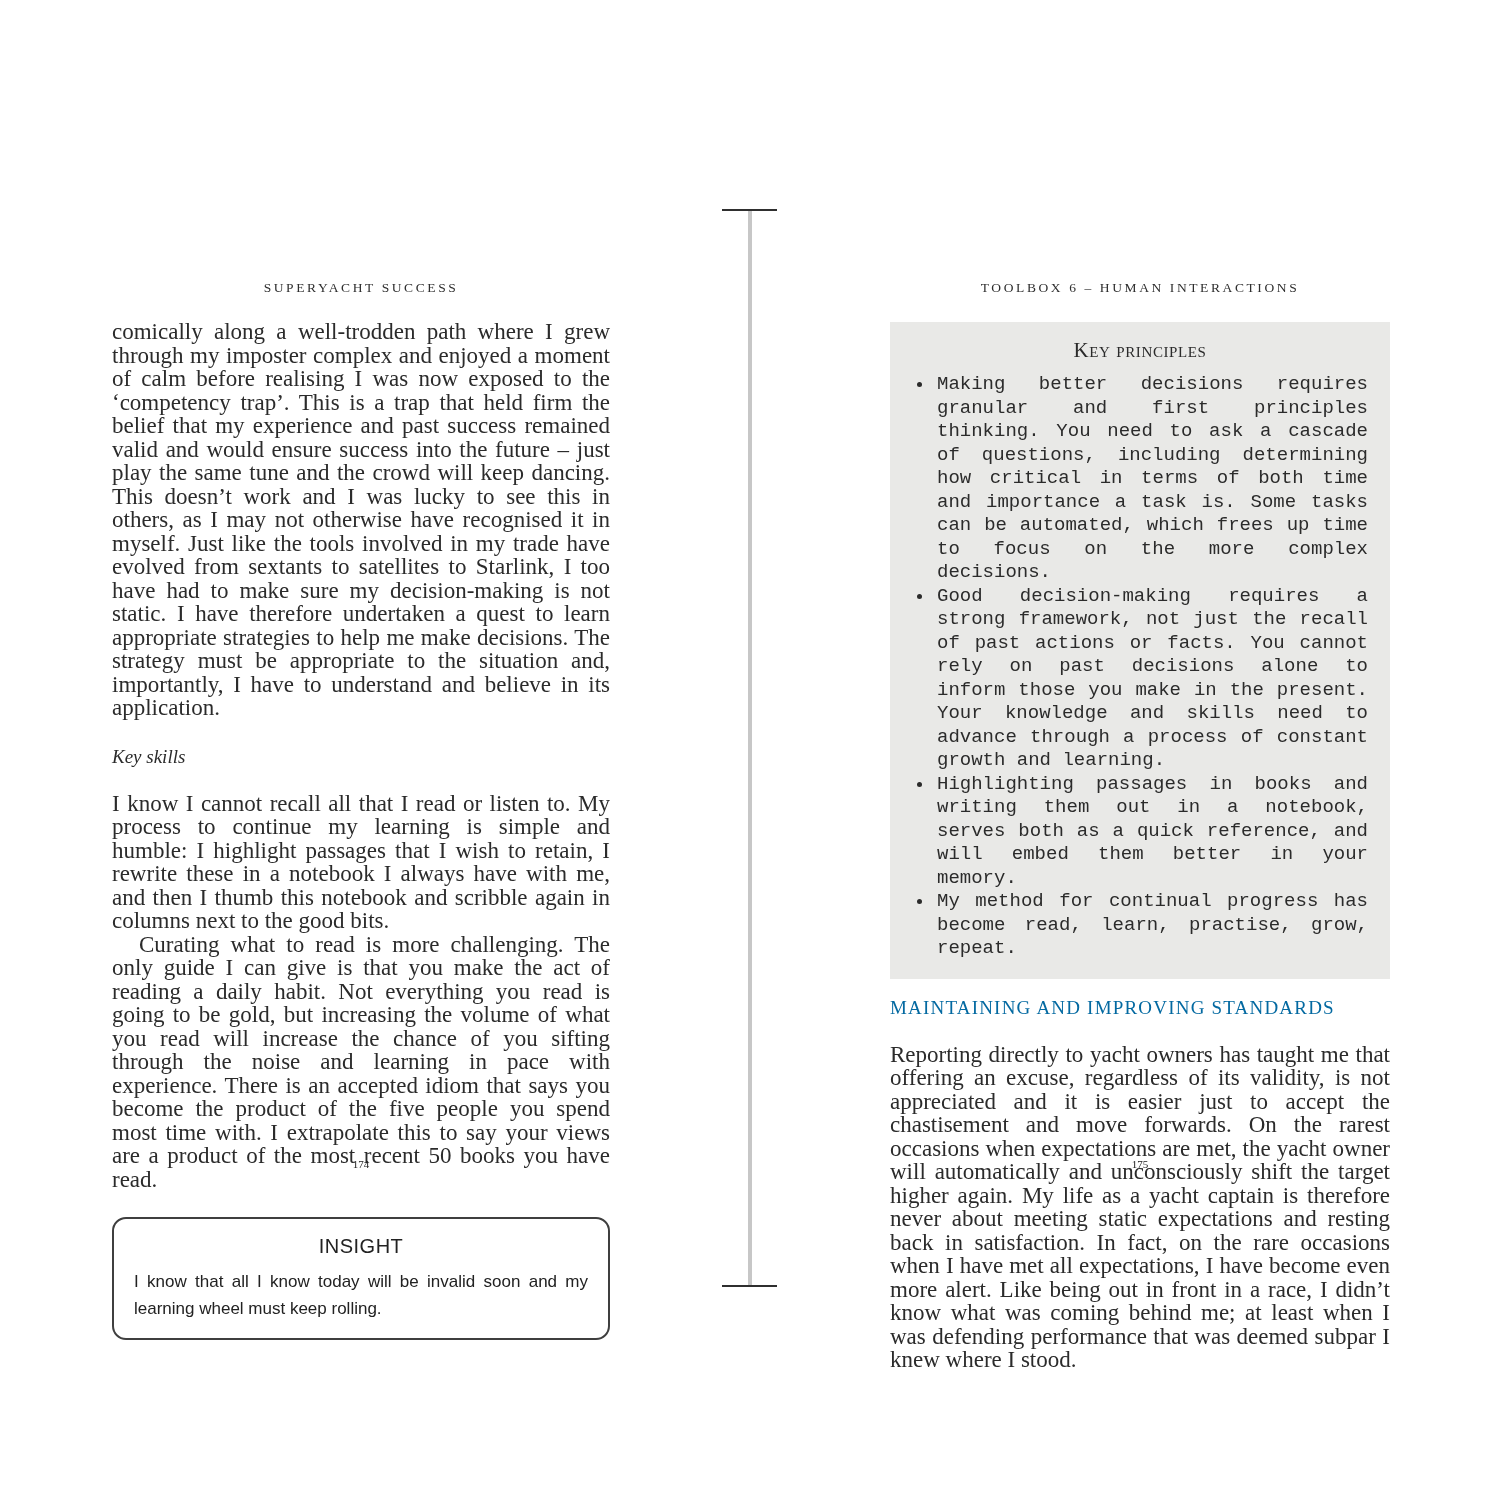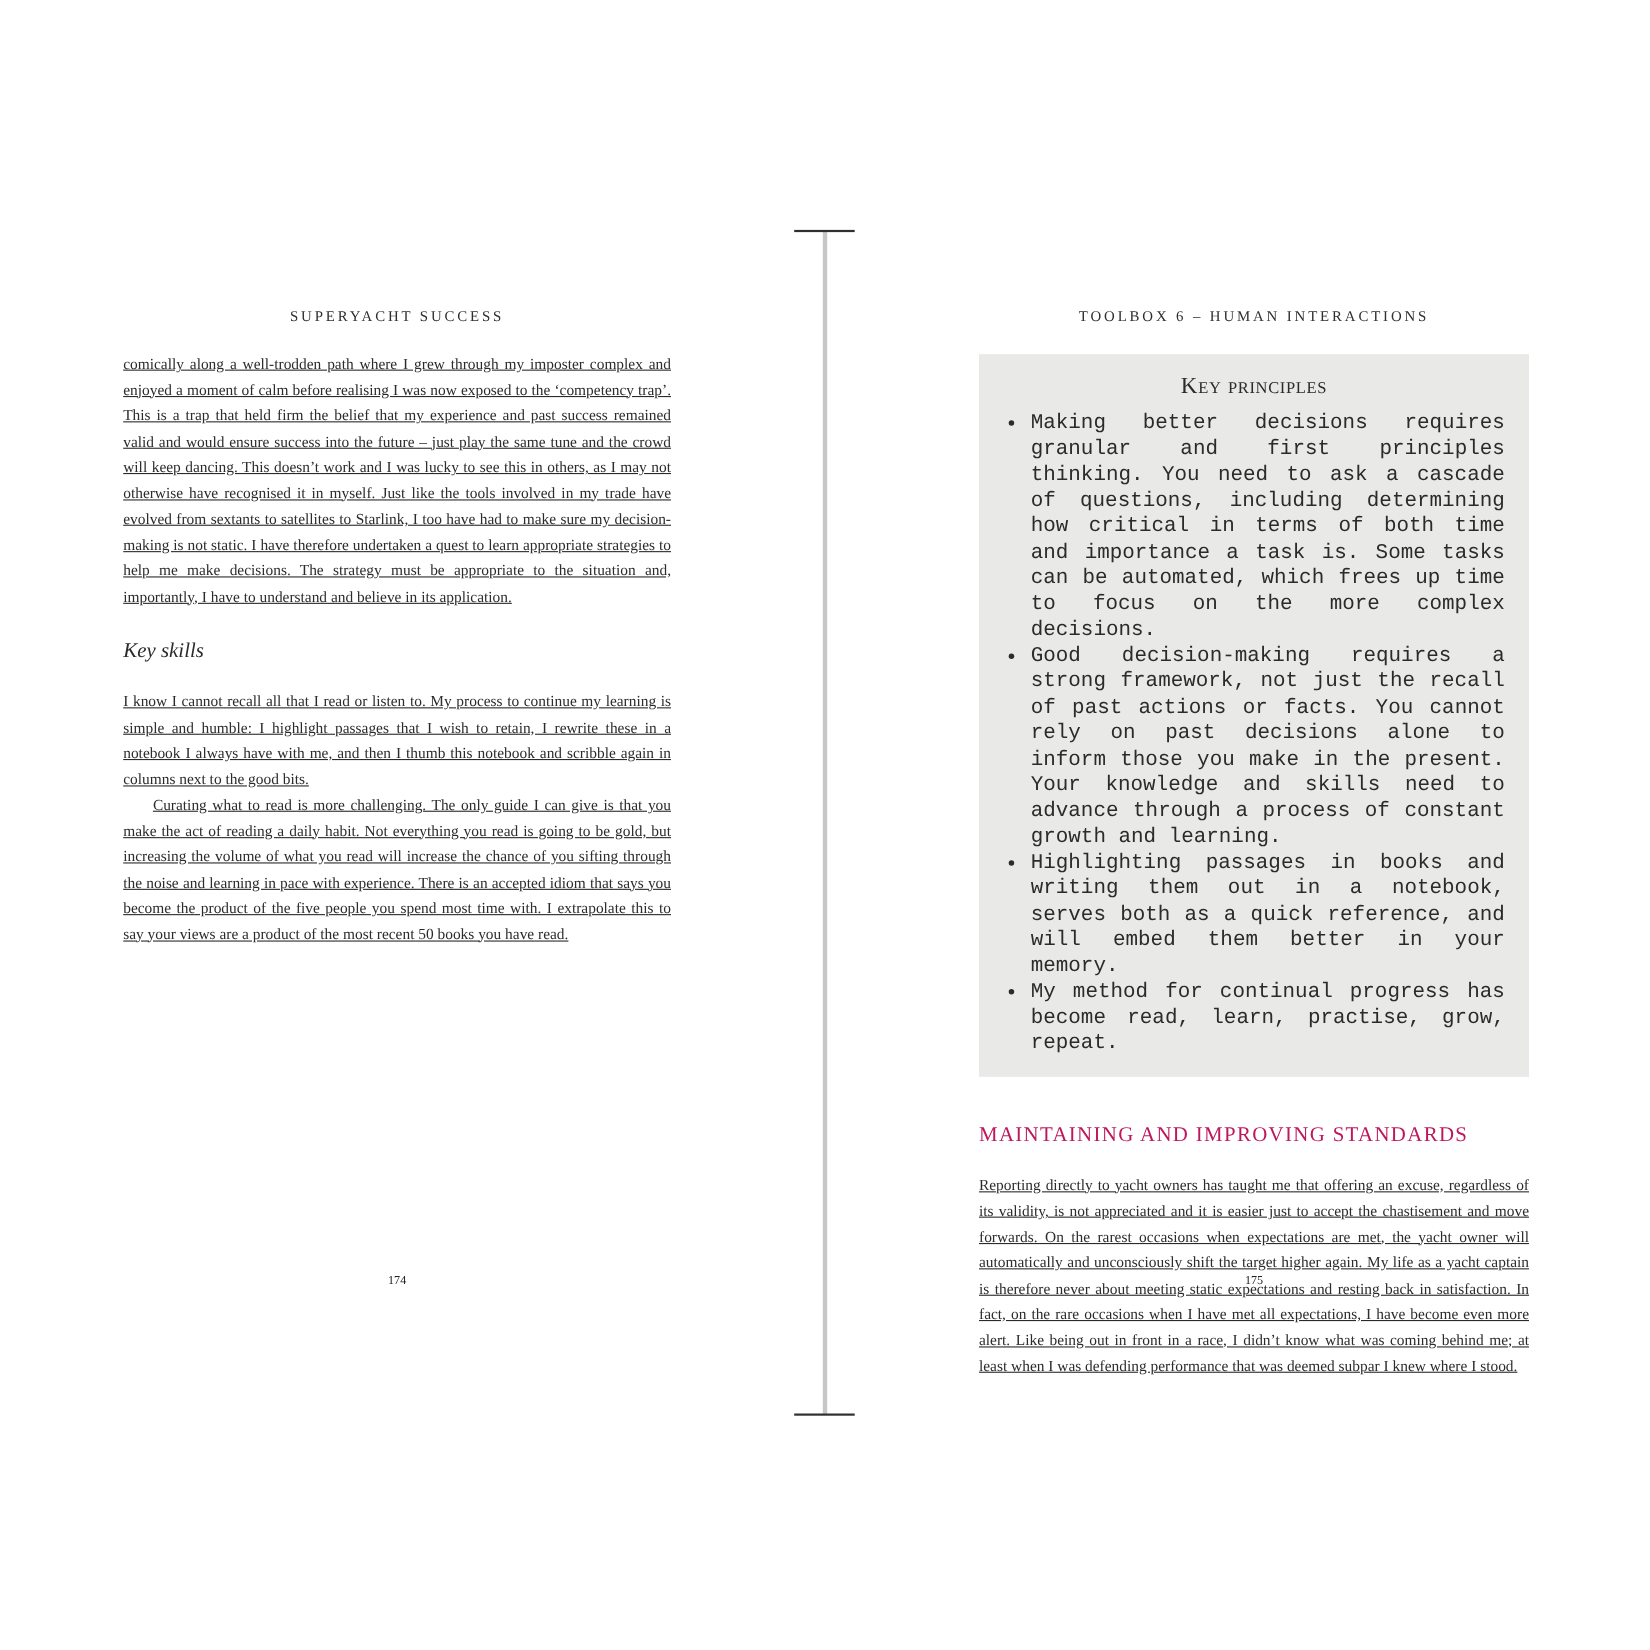--- a/index.html
+++ b/index.html
@@ -24,25 +24,24 @@
   .running-head {
     text-align: center;
     font-size: 13.5px;
     letter-spacing: 2.6px;
     color: #2e2e2e;
     font-weight: 400;
     white-space: nowrap;
   }
 
   .body-text {
-    font-size: 14px;
+    font-size: 23px;
     line-height: 23.5px;
     text-align: justify;
     margin: 0;
-    text-decoration: underline;
   }
   .first-after-head { margin-top: 24px; }
   .indented { text-indent: 27px; margin-top: 0; }
 
   .key-skills {
     font-style: italic;
     font-size: 19px;
     margin: 26px 0 0 0;
     font-weight: 400;
   }
@@ -98,23 +97,23 @@
     line-height: 23.5px;
     text-align: justify;
     padding-left: 3px;
     color: #2b2b2b;
     font-family: Liberation Mono, monospace;
   }
 
   .section-heading {
     font-size: 19px;
     letter-spacing: 1.2px;
-    margin: 42px 0 0 0;
+    margin: 18px 0 0 0;
     font-weight: 400;
-    color: #be185d;
+    color: #0369a1;
     white-space: nowrap;
   }
 
   
   .page-num {
     position: absolute;
     top: 1158px;
     text-align: center;
     font-size: 11px;
     color: #222222;
@@ -150,20 +149,24 @@
     <div class="running-head">SUPERYACHT SUCCESS</div>
 
     <p class="body-text first-after-head">comically along a well-trodden path where I grew through my imposter complex and enjoyed a moment of calm before realising I was now exposed to the ‘competency trap’. This is a trap that held firm the belief that my experience and past success remained valid and would ensure success into the future – just play the same tune and the crowd will keep dancing. This doesn’t work and I was lucky to see this in others, as I may not otherwise have recognised it in myself. Just like the tools involved in my trade have evolved from sextants to satellites to Starlink, I too have had to make sure my decision-making is not static. I have therefore undertaken a quest to learn appropriate strategies to help me make decisions. The strategy must be appropriate to the situation and, importantly, I have to understand and believe in its application.</p>
 
     <p class="key-skills">Key skills</p>
 
     <p class="body-text after-subhead">I know I cannot recall all that I read or listen to. My process to continue my learning is simple and humble: I highlight passages that I wish to retain, I rewrite these in a notebook I always have with me, and then I thumb this notebook and scribble again in columns next to the good bits.</p>
 
     <p class="body-text indented">Curating what to read is more challenging. The only guide I can give is that you make the act of reading a daily habit. Not everything you read is going to be gold, but increasing the volume of what you read will increase the chance of you sifting through the noise and learning in pace with experience. There is an accepted idiom that says you become the product of the five people you spend most time with. I extrapolate this to say your views are a product of the most recent 50 books you have read.</p>
 
+    <div class="insight-box">
+      <div class="insight-title">INSIGHT</div>
+      <p class="insight-body">I know that all I know today will be invalid soon and my learning wheel must keep rolling.</p>
+    </div>
   </div>
 
   <div id="right-col" class="page-col">
     <div class="running-head">TOOLBOX 6 – HUMAN INTERACTIONS</div>
 
     <div class="takeaways-box">
       <div class="takeaways-title">Key principles</div>
       <ul class="takeaways-list">
         <li>Making better decisions requires granular and first principles thinking. You need to ask a cascade of questions, including determining how critical in terms of both time and importance a task is. Some tasks can be automated, which frees up time to focus on the more complex decisions.</li>
         <li>Good decision-making requires a strong framework, not just the recall of past actions or facts. You cannot rely on past decisions alone to inform those you make in the present. Your knowledge and skills need to advance through a process of constant growth and learning.</li>

